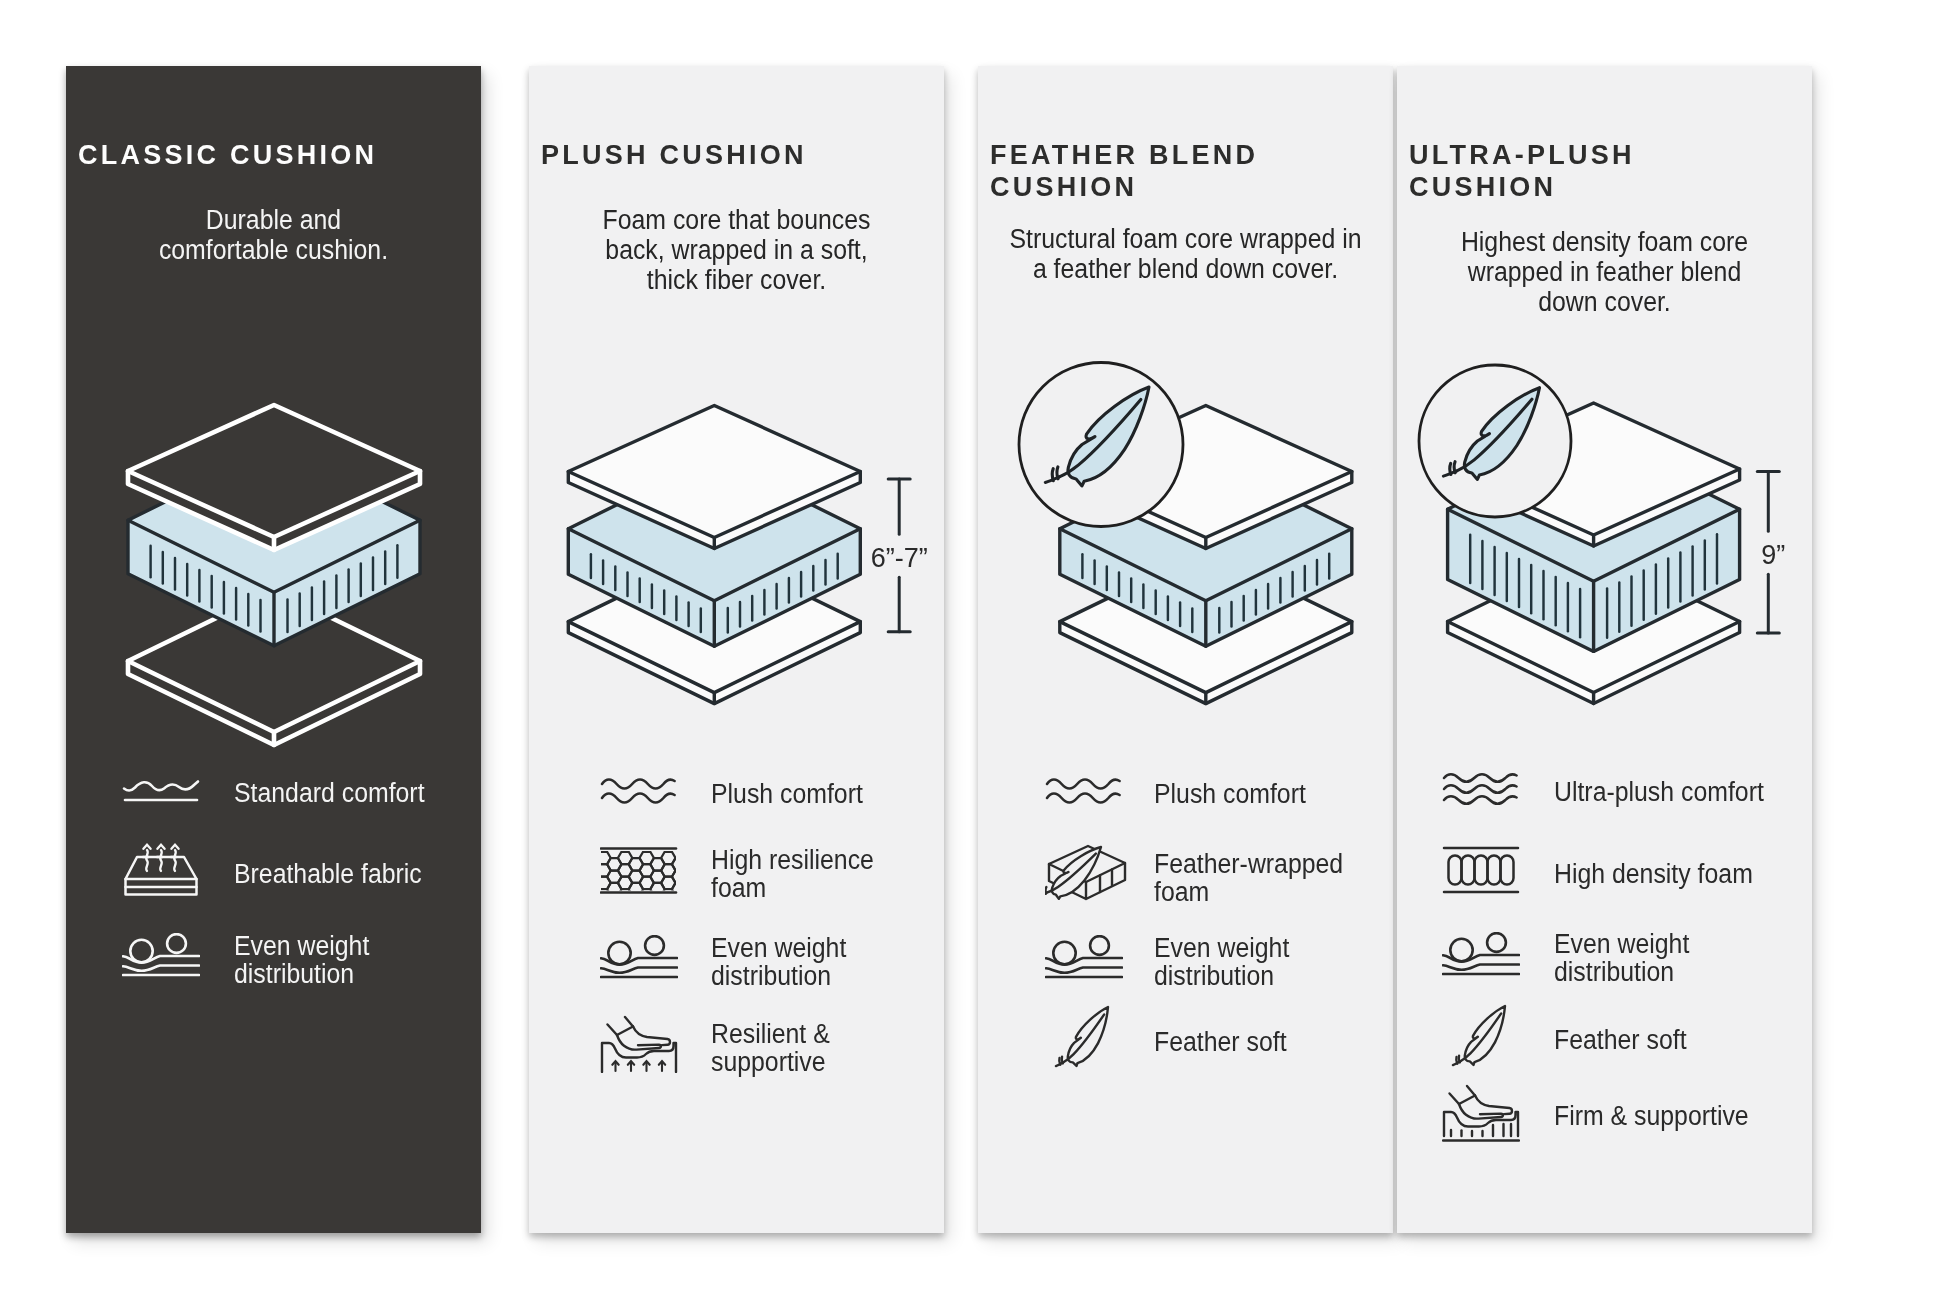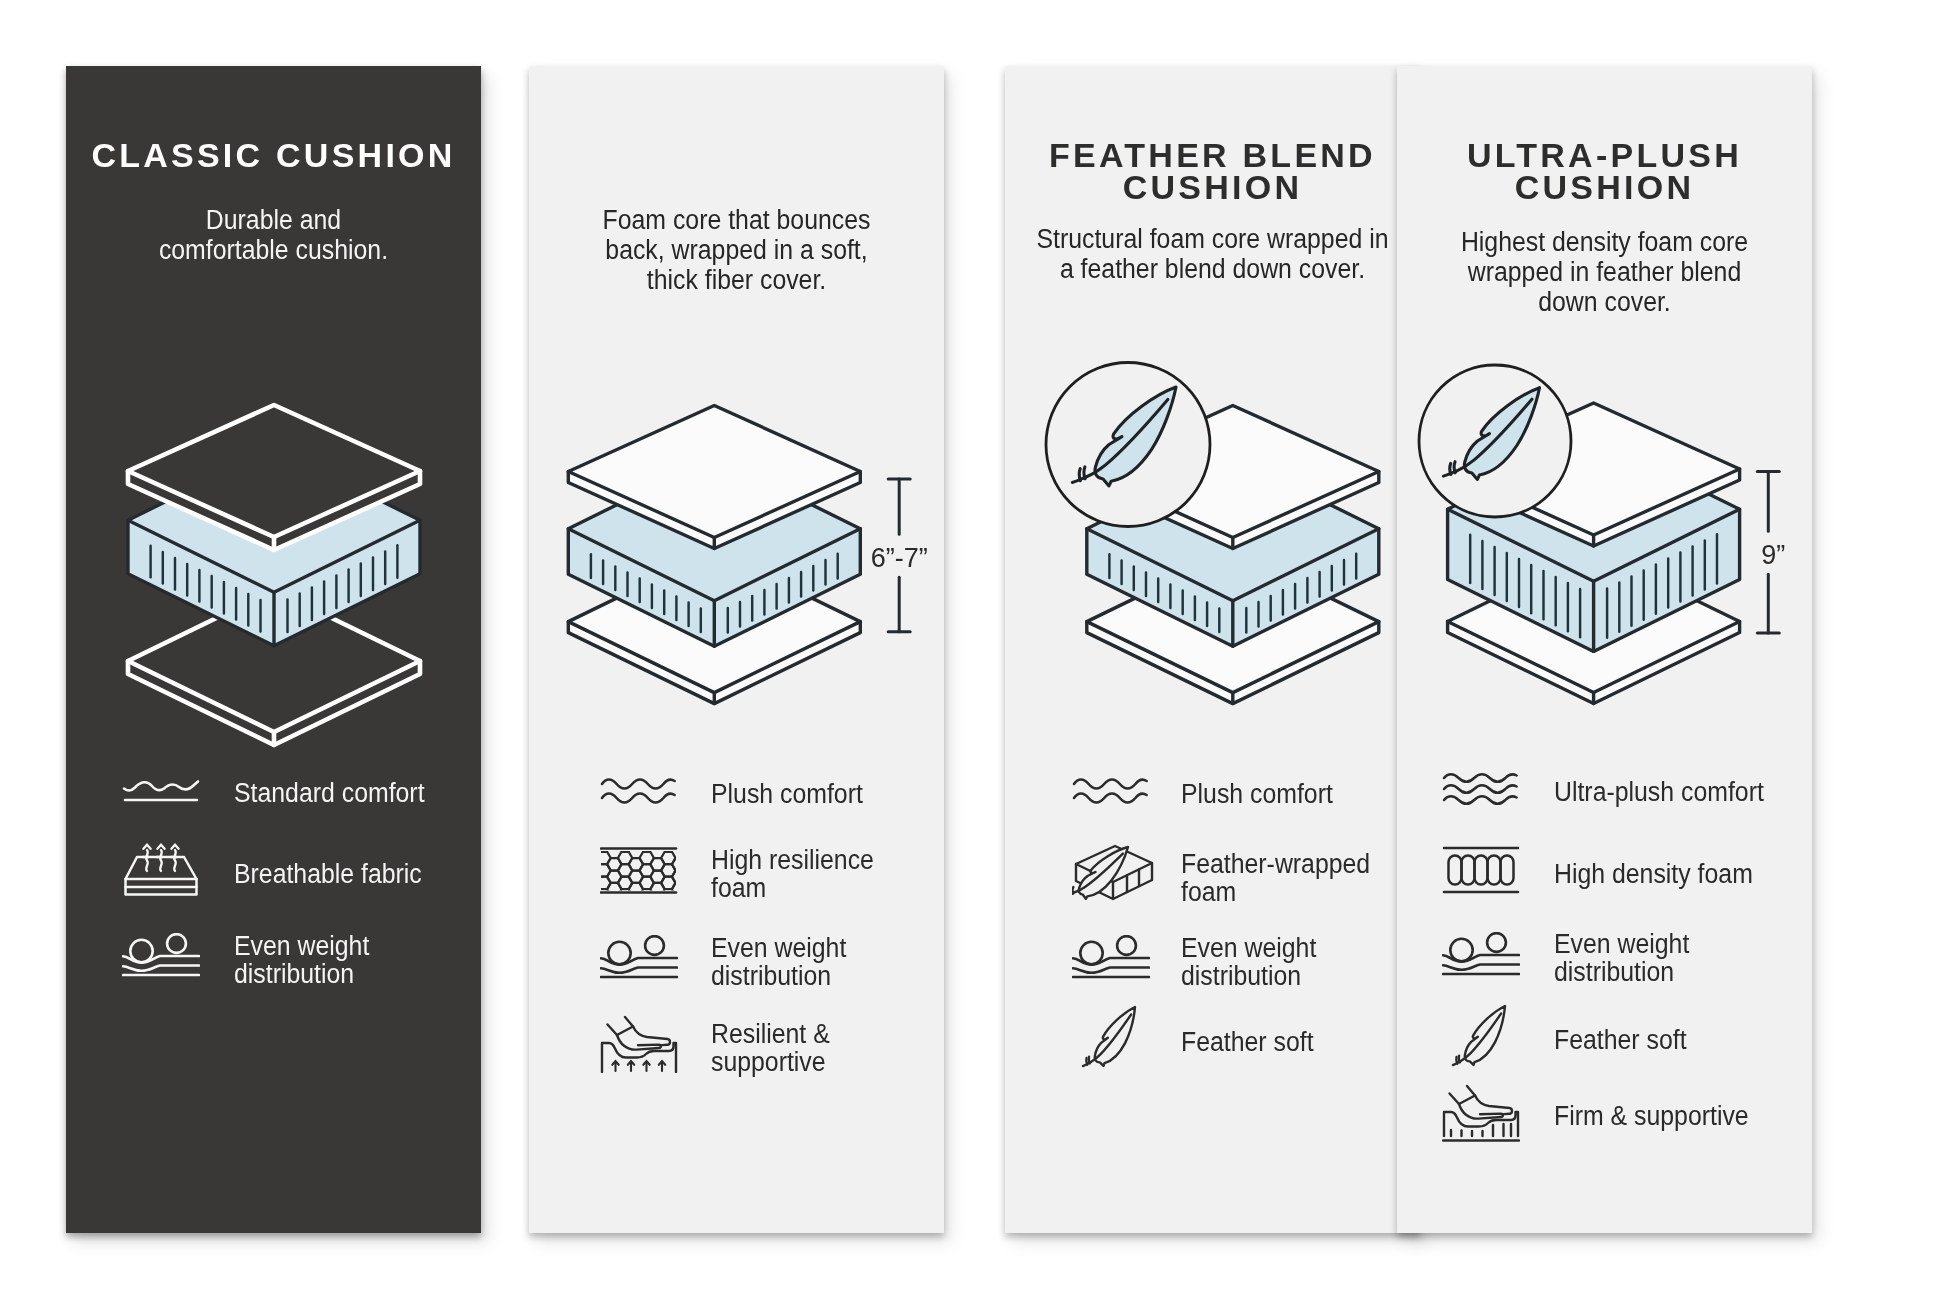--- a/index.html
+++ b/index.html
@@ -1,18 +1,18 @@
 <!DOCTYPE html>
 <html><head><meta charset="utf-8"><style>
 html,body{margin:0;padding:0;}
 body{width:1946px;height:1298px;background:#ffffff;font-family:"Liberation Sans",sans-serif;position:relative;overflow:hidden;}
 .panel{position:absolute;top:66px;width:415px;height:1167px;}
 .panel.dark{background:#3a3836;box-shadow:0 4px 7px rgba(0,0,0,.32), 7px 9px 16px rgba(0,0,0,.12);}
 .panel.light{background:#f1f1f2;box-shadow:0 4px 7px rgba(0,0,0,.26), 7px 9px 16px rgba(0,0,0,.10);}
-.title{position:absolute;top:74.4px;left:0;width:100%;text-align:center;font-weight:bold;font-size:34px;line-height:31.5px;letter-spacing:3.25px;color:#2d2d2c;}
+.title{position:absolute;top:74.4px;left:0;width:100%;text-align:left;font-weight:bold;font-size:27px;line-height:31.5px;letter-spacing:3.25px;color:#2d2d2c;padding-left:12px;}
 .dark .title{color:#fdfdfd;}
 .para{position:absolute;left:0;width:100%;text-align:center;font-size:27px;line-height:30px;color:#262626;transform:scaleX(0.92);transform-origin:50% 0;}
 .dark .para{color:#f4f4f4;}
 .row{position:absolute;}
 .lbl{position:absolute;font-size:27px;line-height:28px;color:#2a2a2a;white-space:nowrap;transform:scaleX(0.92);transform-origin:0 50%;}
 .dark .lbl{color:#f4f4f4;}
 </style></head><body>
 <div class="panel dark" style="left:66px">
     <div class="title">CLASSIC CUSHION</div>
     <div class="para" style="top:139.2px">Durable and<br>comfortable cushion.</div>
@@ -83,20 +83,21 @@
           <circle cx="19.5" cy="18" r="11.2"></circle>
           <circle cx="54.5" cy="10.5" r="9.4"></circle>
           <path d="M1,23.2 C7,23.6 11,29.6 19.5,29.6 C28,29.6 32,24.4 38,23 L77,23"></path>
           <path d="M1,33.2 C7,33.6 11,37.8 19.5,37.8 C28,37.8 32,33.8 38,32.5 L77,32.5"></path>
           <path d="M1,42 L77,42"></path>
         </g>
       </svg></div>
     <div class="lbl" style="left:168px;top:866px">Even weight<br>distribution</div>
   </div>
 <div class="panel light" style="left:529px">
+    <div class="title">PLUSH CUSHION</div>
     <div class="para" style="top:139.2px">Foam core that bounces<br>back, wrapped in a soft,<br>thick fiber cover.</div>
     <svg style="position:absolute;left:0;top:284px" width="415" height="470" viewBox="0 0 415 470">
       <path d="M185.3,200.6 L331.3,271.6 L331.3,282.6 L185.3,353.6 L39.3,282.6 L39.3,271.6 Z" fill="#fbfbfb" stroke="none"></path>
       <path d="M185.3,200.6 L331.3,271.6 L185.3,342.6 L39.3,271.6 Z" fill="none" stroke="#242b30" stroke-width="3.4" stroke-linejoin="round"></path>
       <path d="M39.3,271.6 L39.3,282.6 L185.3,353.6 L331.3,282.6 L331.3,271.6" fill="none" stroke="#242b30" stroke-width="3.4" stroke-linejoin="round" stroke-linecap="round"></path>
       <path d="M185.3,342.6 L185.3,353.6" stroke="#242b30" stroke-width="3.4" stroke-linecap="round"></path>
       <path d="M185.3,106.7 L331.3,178.7 L331.3,224.3 L185.3,296.3 L39.3,224.3 L39.3,178.7 Z" fill="#cee3ec" stroke="none"></path>
       <path d="M61.9,204.3 L61.9,227.9" stroke="#20333c" stroke-width="2.45" stroke-linecap="round"></path>
       <path d="M308.7,203.8 L308.7,228.4" stroke="#20333c" stroke-width="2.45" stroke-linecap="round"></path>
       <path d="M74.1,210.4 L74.1,234" stroke="#20333c" stroke-width="2.45" stroke-linecap="round"></path>
@@ -207,21 +208,21 @@
           <path d="M46.5,56 L46.5,48"></path>
           <path d="M43.3,49.8 L46.5,46.2 L49.7,49.8"></path>
         </g>
         <g fill="none" stroke="#2b2b2b" stroke-width="2.1" stroke-linecap="round">
           <path d="M62,56 L62,48"></path>
           <path d="M58.8,49.8 L62,46.2 L65.2,49.8"></path>
         </g>
       </svg></div>
     <div class="lbl" style="left:182px;top:954px">Resilient &amp;<br>supportive</div>
   </div>
-<div class="panel light" style="left:1005px">
+<div class="panel light" style="left:978px">
     <div class="title">FEATHER BLEND<br>CUSHION</div>
     <div class="para" style="top:158.2px">Structural foam core wrapped in<br>a feather blend down cover.</div>
     <svg style="position:absolute;left:0;top:284px" width="415" height="470" viewBox="0 0 415 470">
       <path d="M227.8,200.6 L373.8,271.6 L373.8,282.6 L227.8,353.6 L81.8,282.6 L81.8,271.6 Z" fill="#fbfbfb" stroke="none"></path>
       <path d="M227.8,200.6 L373.8,271.6 L227.8,342.6 L81.8,271.6 Z" fill="none" stroke="#242b30" stroke-width="3.4" stroke-linejoin="round"></path>
       <path d="M81.8,271.6 L81.8,282.6 L227.8,353.6 L373.8,282.6 L373.8,271.6" fill="none" stroke="#242b30" stroke-width="3.4" stroke-linejoin="round" stroke-linecap="round"></path>
       <path d="M227.8,342.6 L227.8,353.6" stroke="#242b30" stroke-width="3.4" stroke-linecap="round"></path>
       <path d="M227.8,106.7 L373.8,178.7 L373.8,224.3 L227.8,296.3 L81.8,224.3 L81.8,178.7 Z" fill="#cee3ec" stroke="none"></path>
       <path d="M104.4,204.3 L104.4,227.9" stroke="#20333c" stroke-width="2.45" stroke-linecap="round"></path>
       <path d="M351.2,203.8 L351.2,228.4" stroke="#20333c" stroke-width="2.45" stroke-linecap="round"></path>

